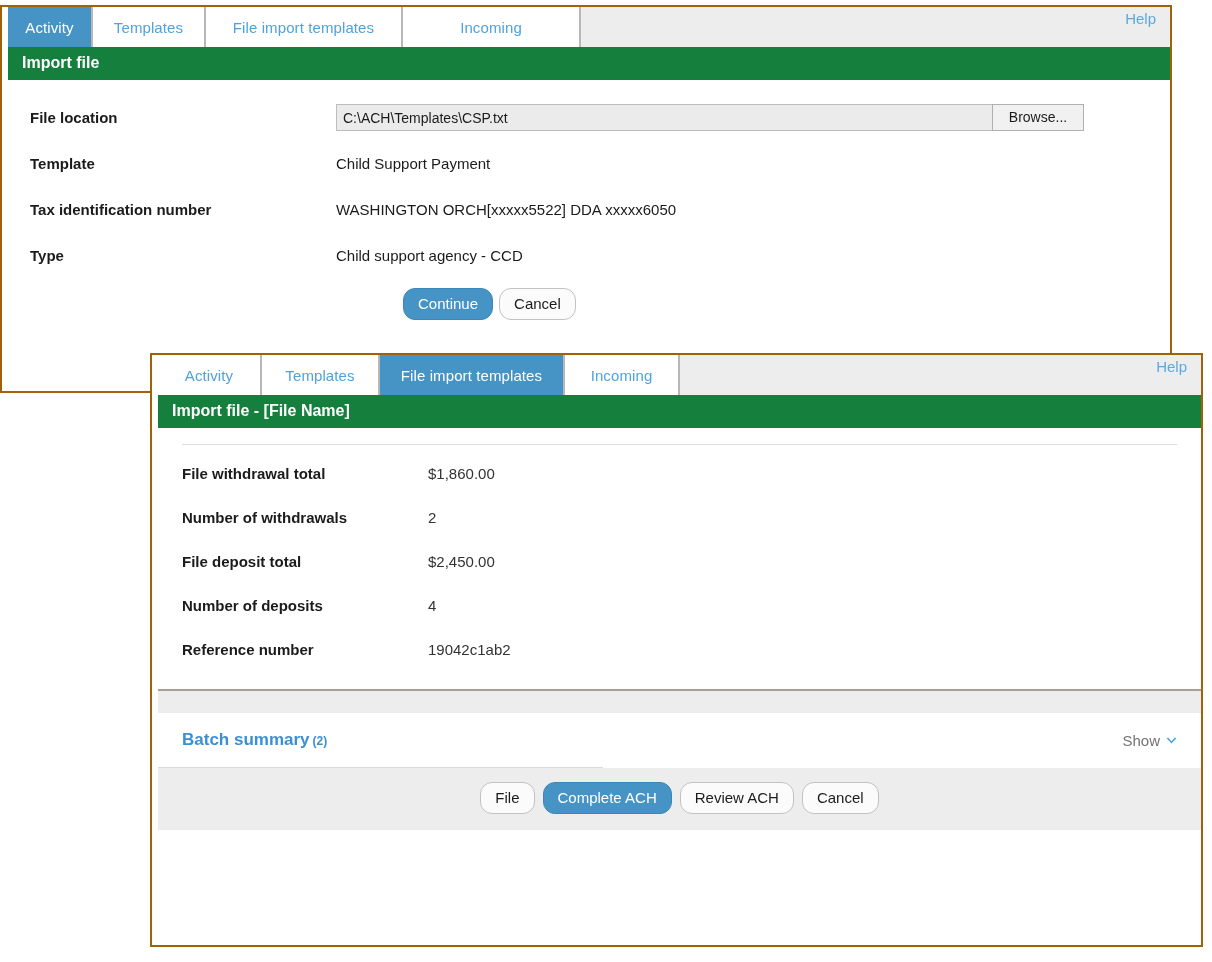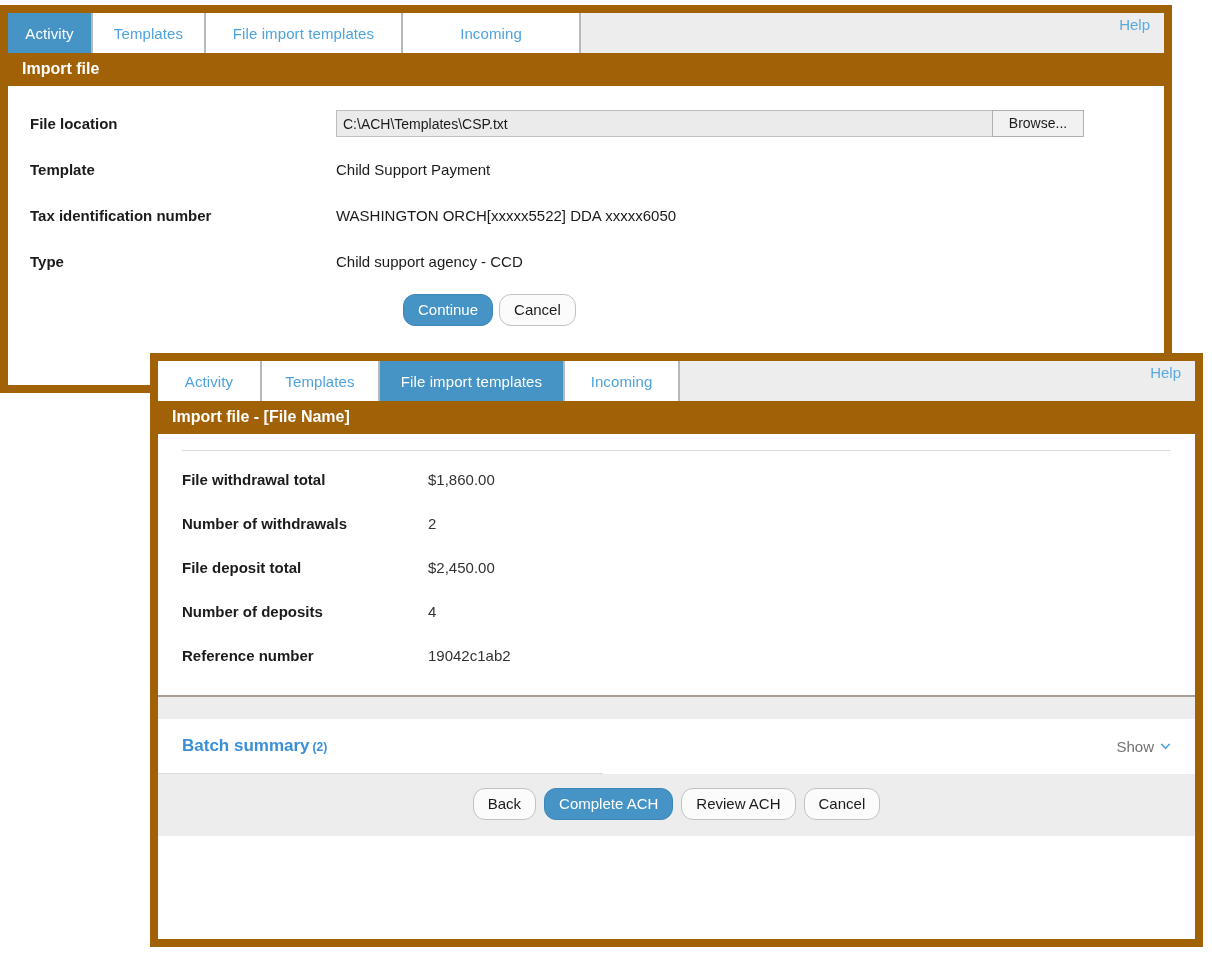--- a/index.html
+++ b/index.html
@@ -15,22 +15,23 @@
   #stage {
     position: relative;
     width: 1212px;
     height: 962px;
   }
 
   
   .window {
     position: absolute;
     background: #ffffff;
-    border: 8px solid #a16207;
-    box-sizing: border-box;
+    border: 2px solid #a16207;
+    box-sizing: border-box;
+    padding-left: 6px;
   }
 
   .tabbar {
     position: relative;
     height: 40px;
     background: #ededed;
     box-sizing: border-box;
     display: flex;
     align-items: stretch;
     border-bottom: 0;
@@ -65,21 +66,21 @@
     padding-top: 3px;
     box-sizing: border-box;
   }
   .help-link {
     color: #5aaae0;
     font-size: 15px;
     cursor: pointer;
   }
 
   .section-head {
-    background: #a16207;
+    background: #15803d;
     color: #ffffff;
     font-size: 16px;
     font-weight: bold;
     padding: 7px 0 8px 14px;
     box-sizing: border-box;
   }
 
   
   #win1 {
     left: 0px;
@@ -419,21 +420,21 @@
           <span class="chev">
             <svg width="11" height="8" viewBox="0 0 11 8" aria-hidden="true">
               <path d="M0.6 1.2 L5.5 6.6 L10.4 1.2 L8.9 0.6 L5.5 4.2 L2.1 0.6 Z" fill="#4fa3dd"></path>
             </svg>
           </span>
         </div>
       </div>
       <div class="batch-underline"></div>
 
       <div class="footer-bar">
-        <div class="btn">Back</div>
+        <div class="btn">File</div>
         <div class="btn primary">Complete ACH</div>
         <div class="btn">Review ACH</div>
         <div class="btn">Cancel</div>
       </div>
 
     </div>
   </div>
 
 </div>
 

